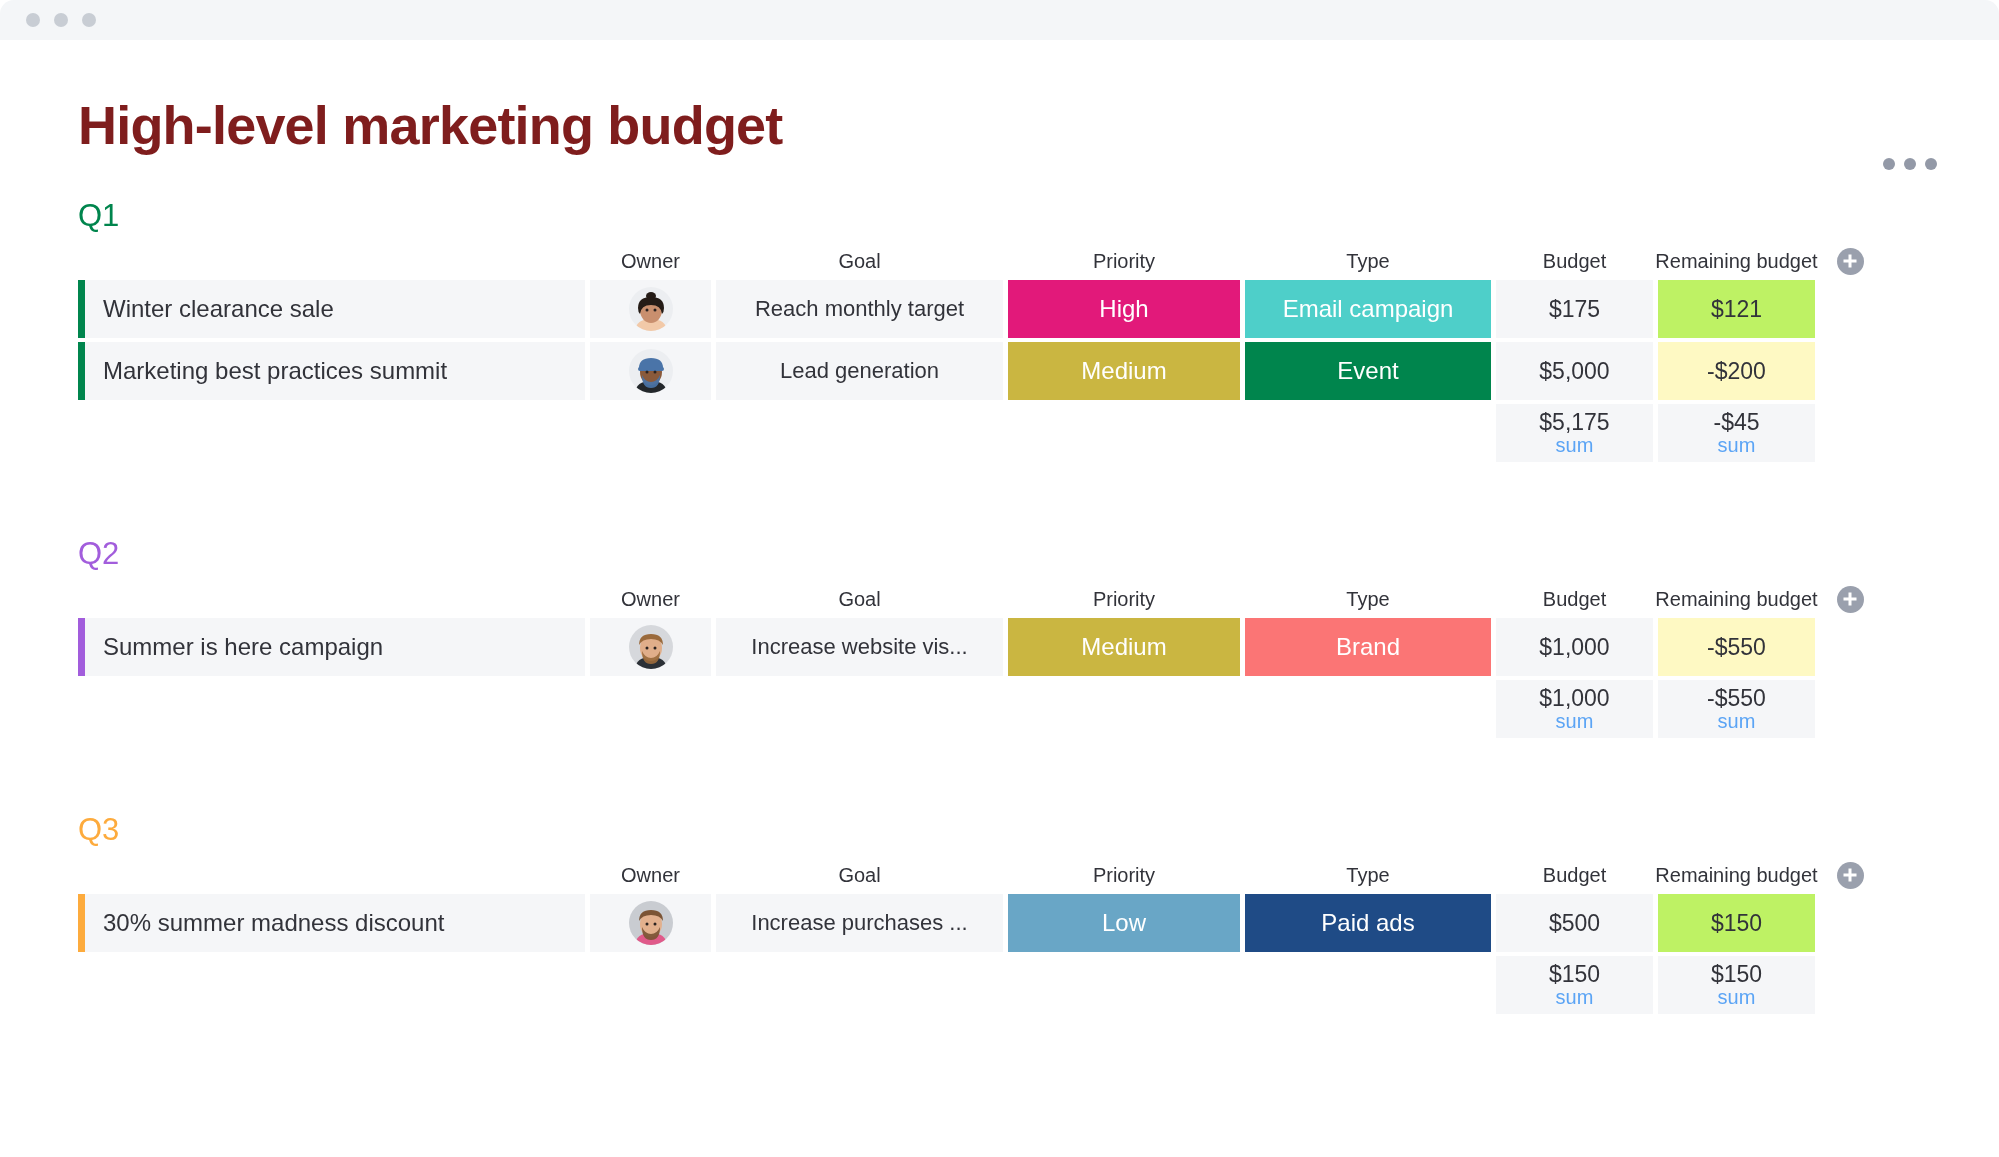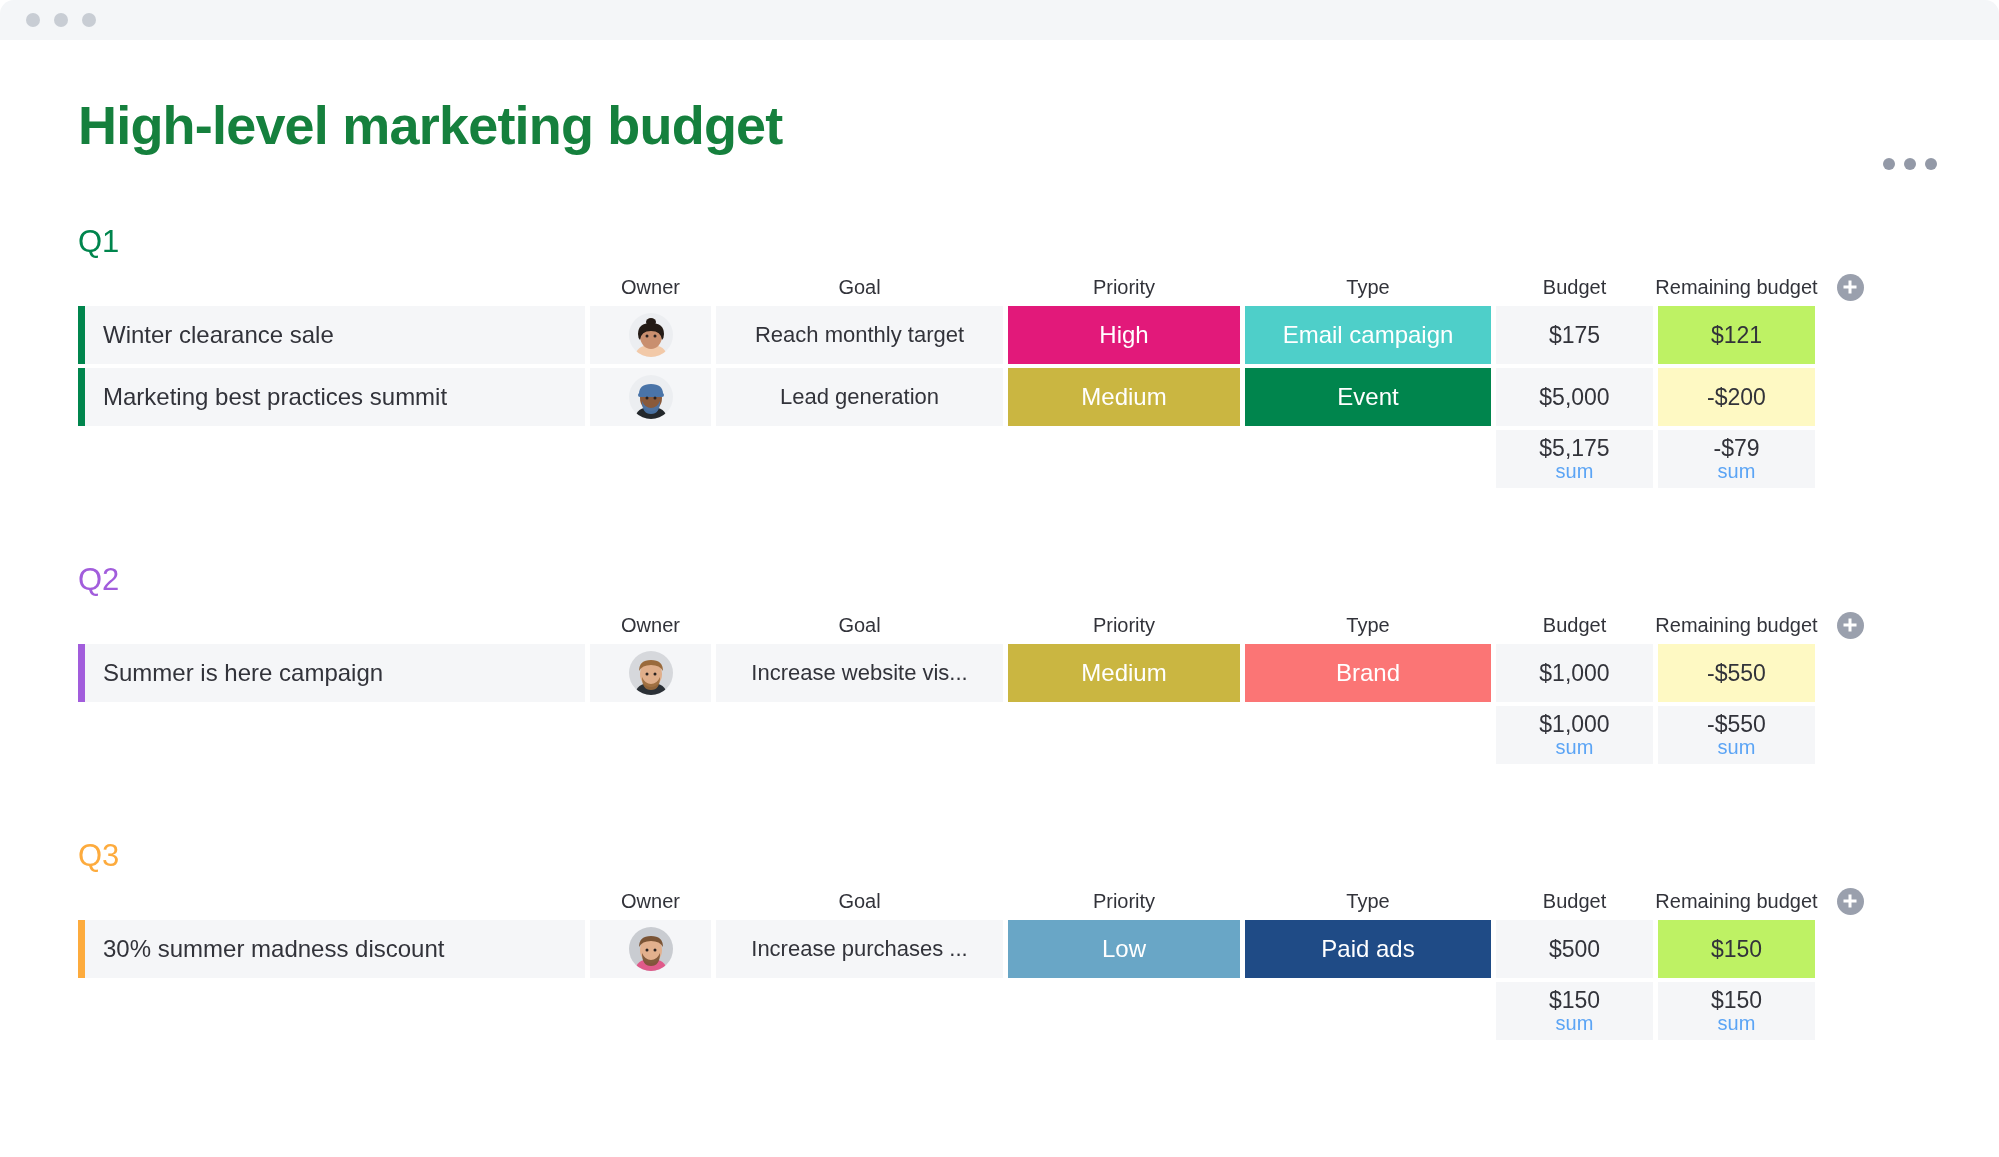--- a/index.html
+++ b/index.html
@@ -37,41 +37,41 @@
   }
 
   
   .page-head {
     position: relative;
     padding: 54px 0 0 0;
   }
   .page-title {
     font-size: 54px;
     font-weight: bold;
-    color: #15803d;
+    color: #7f1d1d;
     letter-spacing: -0.8px;
     margin-left: 78px;
   }
   .more-menu {
     position: absolute;
     right: 62px;
     top: 118px;
     display: flex;
     gap: 9px;
     cursor: pointer;
   }
   .more-menu i {
     width: 12px; height: 12px;
     border-radius: 50%;
     background: #9399a7;
     display: block;
   }
 
   
-  .board { margin-top: 68px; }
+  .board { margin-top: 42px; }
 
   .group { margin-bottom: 20px; }
 
   .group-title {
     font-size: 31px;
     margin-left: 78px;
     margin-bottom: 8px;
     font-weight: normal;
   }
 
@@ -299,21 +299,21 @@
           <div class="cell blank"></div>
           <div class="cell gap"></div>
           <div class="cell blank"></div>
           <div class="cell gap"></div>
           <div class="cell sum">
             <span class="sum-val">$5,175</span>
             <span class="sum-lbl">sum</span>
           </div>
           <div class="cell gap"></div>
           <div class="cell sum">
-            <span class="sum-val">-$79</span>
+            <span class="sum-val">-$45</span>
             <span class="sum-lbl">sum</span>
           </div>
           <div class="cell gap"></div>
           <div class="cell blank"></div>
         </div>
         <div class="spacer"></div>
       </div>
       <div class="group">
         <div class="group-title" style="color: rgb(162, 93, 220);">Q2</div>
         <div class="grid colhead-row">

